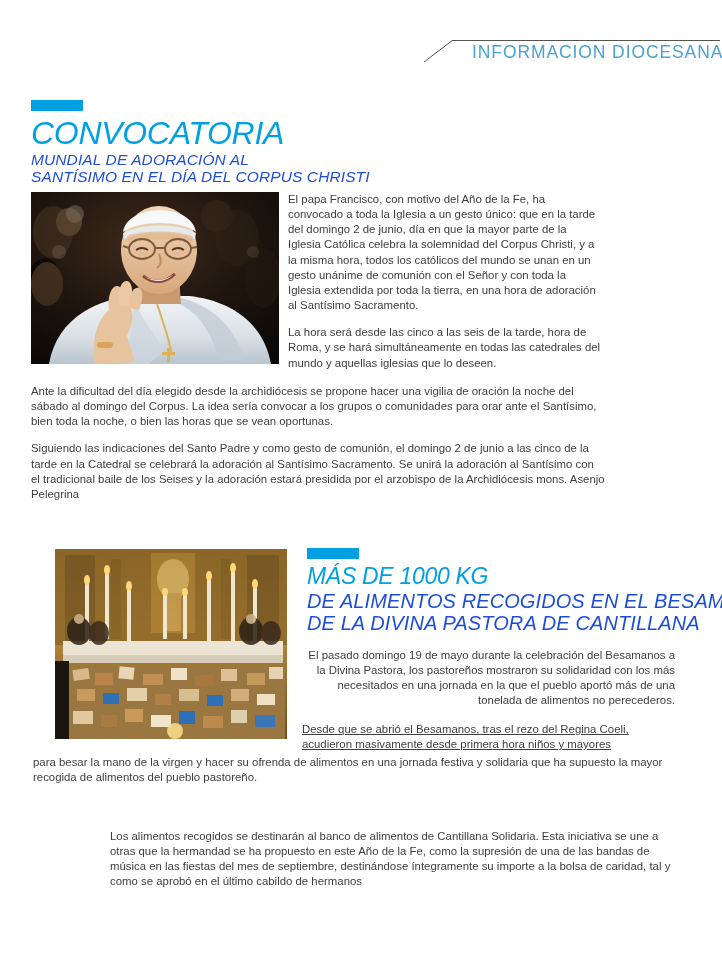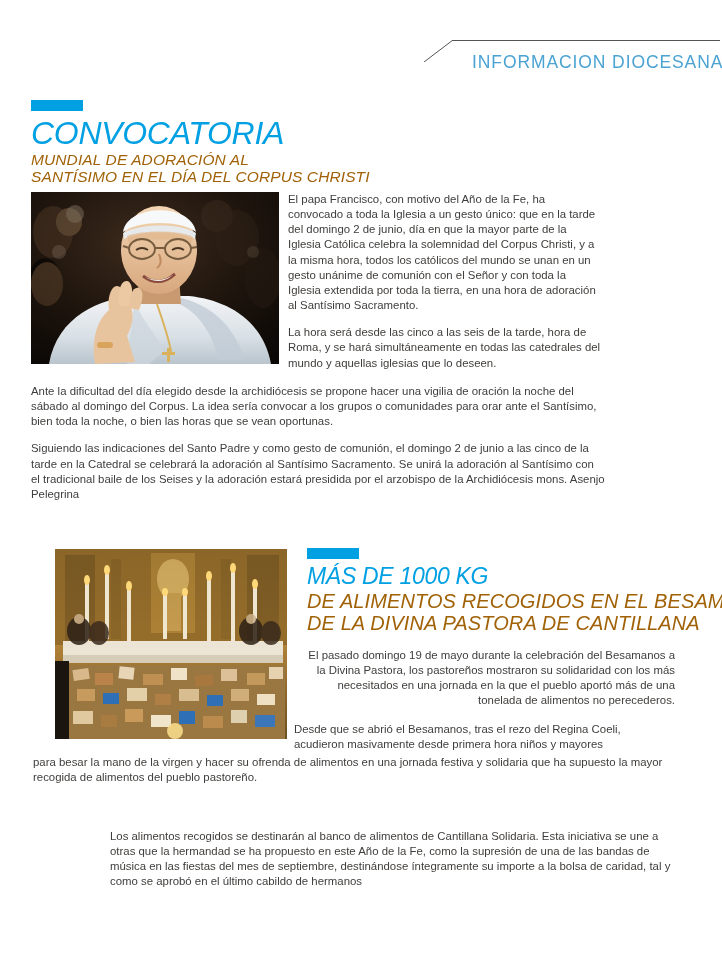--- a/index.html
+++ b/index.html
@@ -29,21 +29,21 @@
     background: #565451;
   }
   .hdr-slash {
     position: absolute;
     left: 424px; top: 40px;
     width: 30px; height: 22px;
   }
   .hdr-slash svg { display:block; }
   .hdr-title {
     position: absolute;
-    left: 472px; top: 52px;
+    left: 472px; top: 42px;
     font-size: 17.5px;
     letter-spacing: 0.9px;
     color: #4ba3d3;
     font-weight: 400;
     white-space: nowrap;
   }
 
   
   .kicker-bar {
     width: 52px; height: 11px;
@@ -55,21 +55,21 @@
     font-style: italic;
     color: #00a0e3;
     letter-spacing: -0.3px;
     line-height: 1.0;
     margin: 6px 0 0 0;
   }
   .subhead {
     font-family: "Liberation Sans", sans-serif;
     font-style: italic;
     font-weight: normal;
-    color: #a16207;
+    color: #1d4ed8;
     line-height: 1.12;
     margin: 2px 0 0 0;
     letter-spacing: 0.1px;
   }
   .subhead span { display: block; white-space: nowrap; }
 
   
   .body-text {
     font-size: 11.4px;
     line-height: 1.33;
@@ -128,22 +128,23 @@
   .photo-altar svg { display: block; }
 
   .art2-col {
     position: absolute;
     left: 307px; top: 648px;
     width: 368px;
     text-align: right;
   }
   .art2-wrap {
     position: absolute;
-    left: 294px; top: 722px;
+    left: 302px; top: 722px;
     width: 368px;
+    text-decoration: underline;
   }
   .art2-full-a {
     position: absolute;
     left: 33px; top: 755px;
     width: 642px;
   }
   .art2-full-b {
     position: absolute;
     left: 110px; top: 829px;
     width: 565px;

